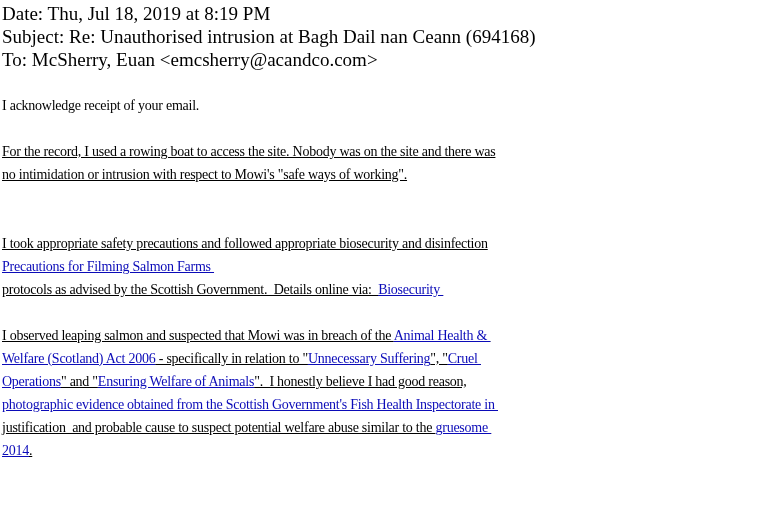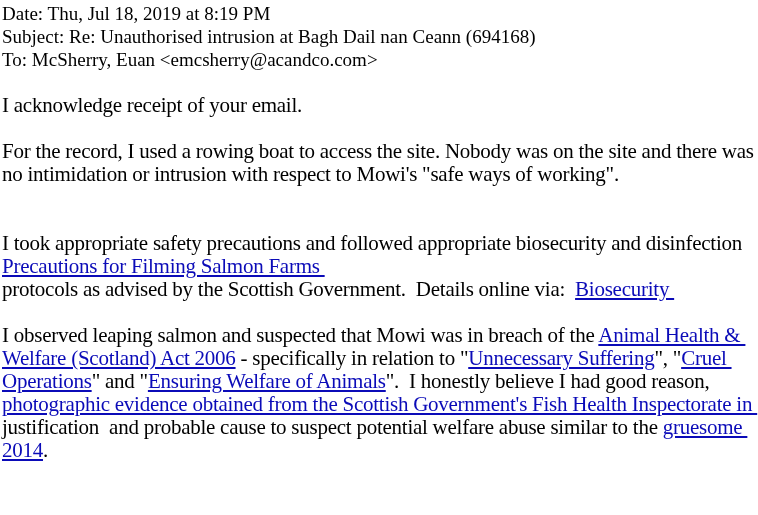--- a/index.html
+++ b/index.html
@@ -3,23 +3,23 @@
 <meta charset="utf-8">
 <style>
   html, body { margin: 0; padding: 0; background: #ffffff; }
   body {
     width: 758px; height: 515px; overflow: hidden;
     font-family: "Liberation Serif", "DejaVu Serif", serif;
     font-size: 19px; color: #000000;
   }
   .page { padding: 2px 0 0 2px; width: 745px; }
   .line { line-height: 23px; white-space: nowrap; }
-  .para { line-height: 23px; margin: 0; }
+  .para { line-height: 23px; margin: 0; text-decoration: underline; }
   .blank { height: 23px; }
-  .body-text { font-size: 21px; letter-spacing: -0.25px; }
+  .body-text { font-size: 14px; letter-spacing: -0.25px; }
   a { color: #1a0dab; color: #0b0bb8; text-decoration: underline; }
 </style>
 </head>
 <body>
 
 <div class="page">
   <div class="header">
     <div class="line">
       <span>Date:</span>
       <span>Thu, Jul 18, 2019 at 8:19 PM</span>

